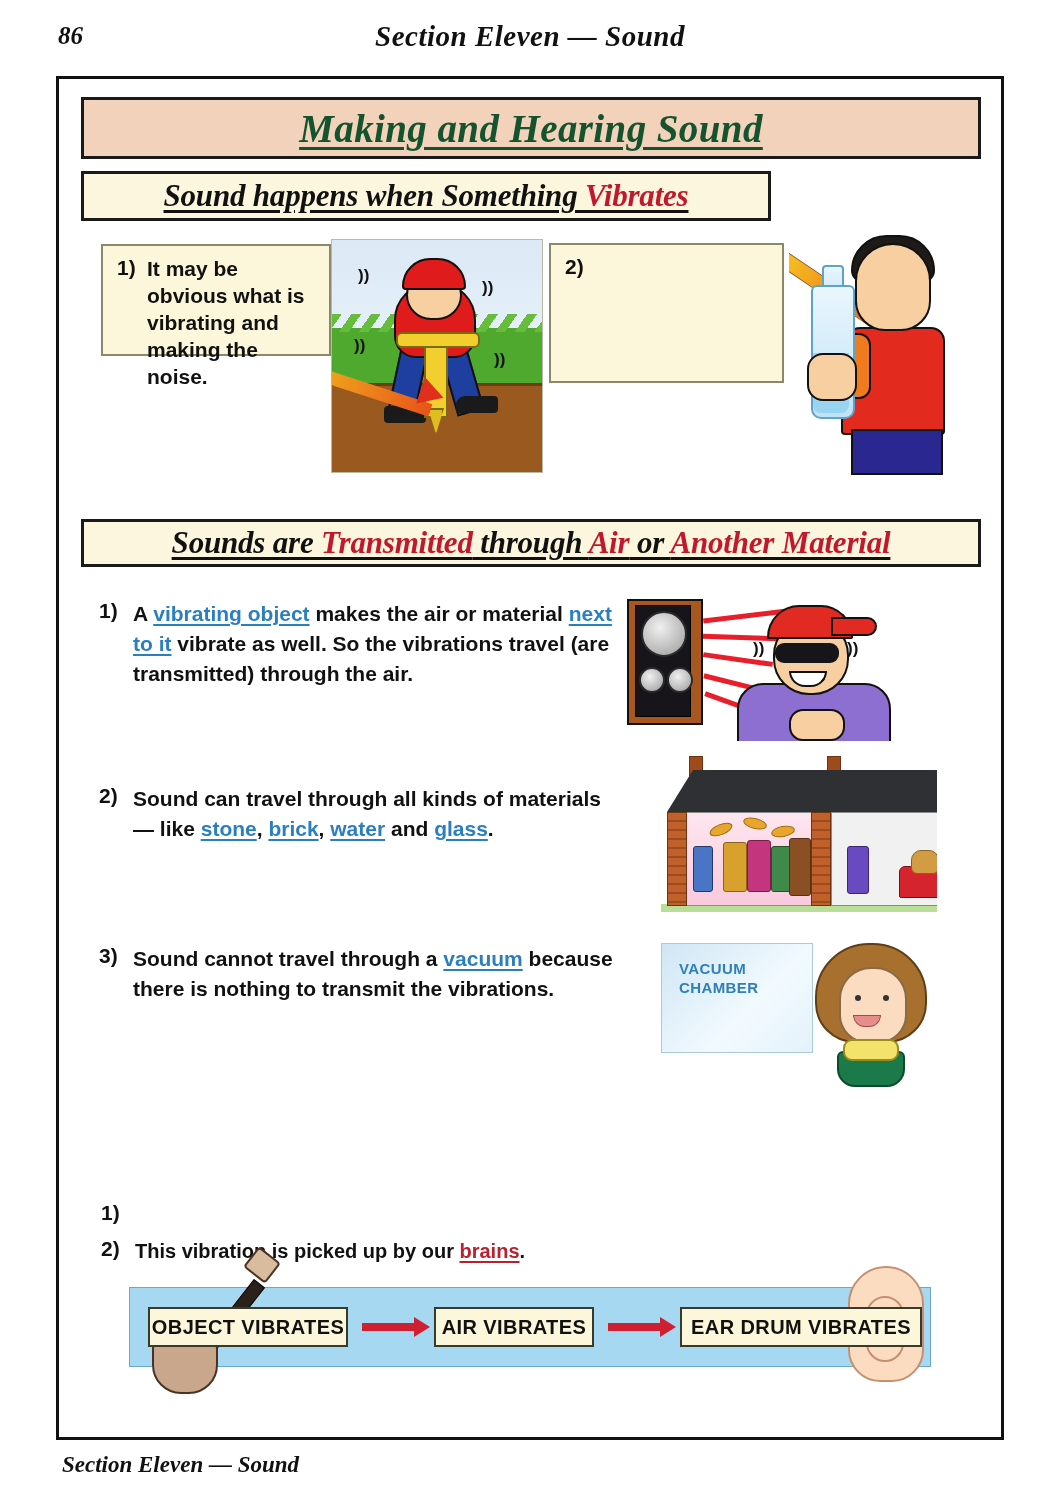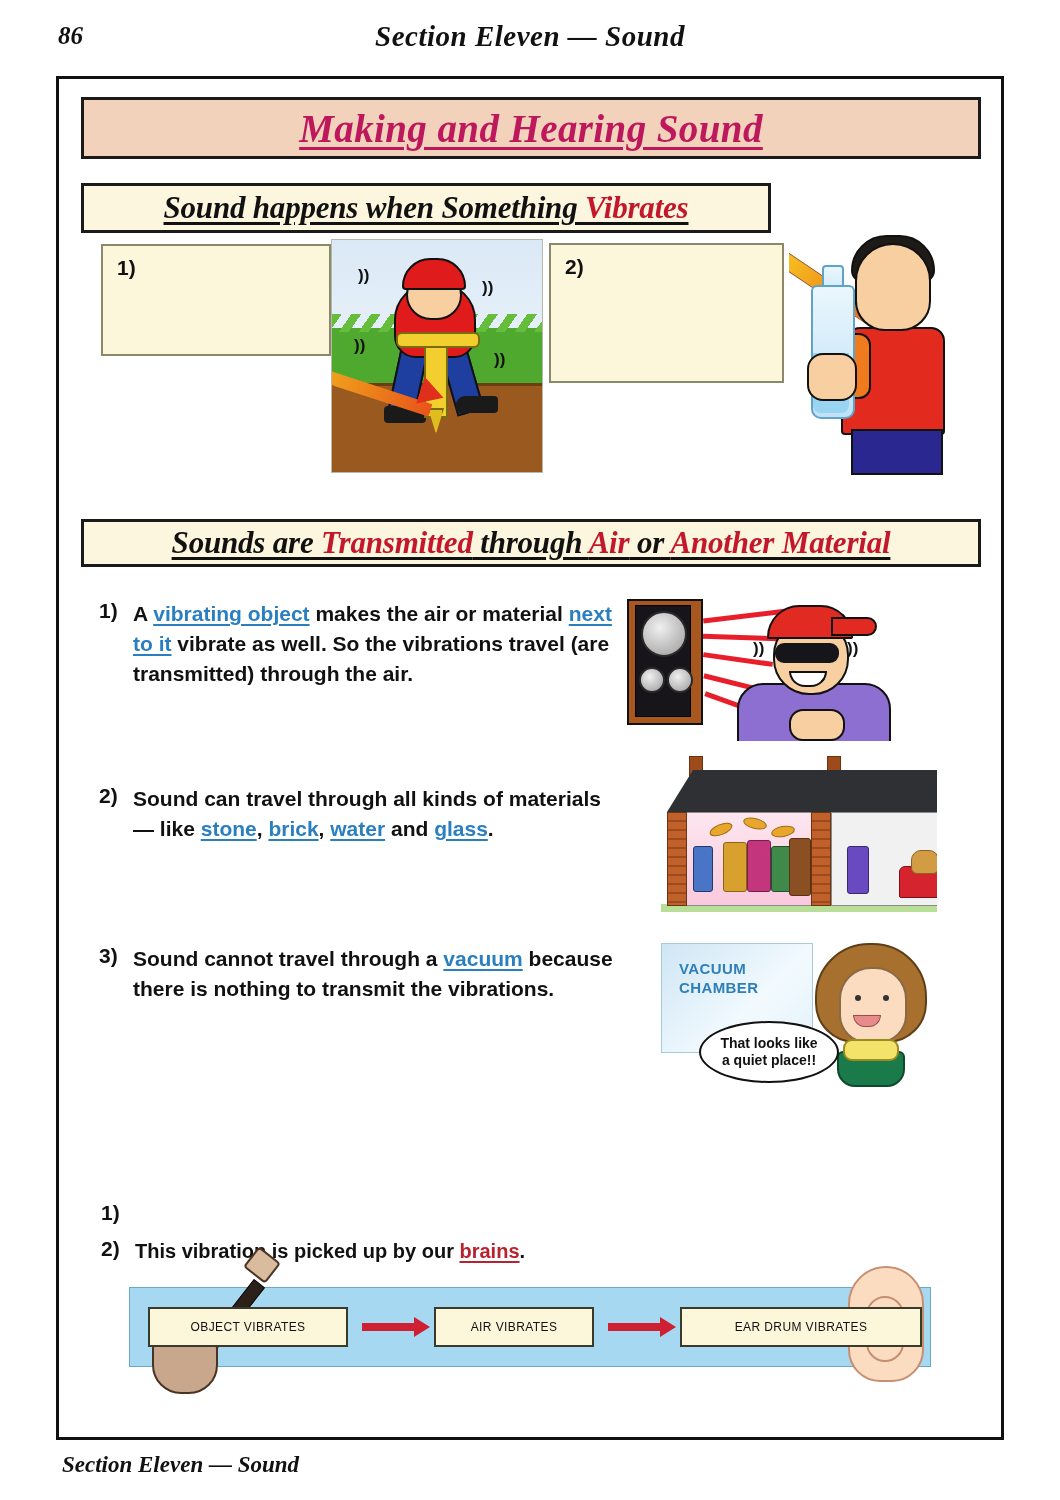--- a/index.html
+++ b/index.html
@@ -63,21 +63,21 @@
     background: #f2d2bb;
     border: 3px solid #1a1a1a;
     box-sizing: border-box;
     display: flex; align-items: center; justify-content: center;
   }
   .main-title span {
     font-family: "Liberation Serif", serif;
     font-weight: bold;
     font-style: italic;
     font-size: 39px;
-    color: #be185d;
+    color: #14532d;
     text-decoration: underline;
     text-underline-offset: 5px;
     text-decoration-thickness: 3px;
     letter-spacing: .4px;
     white-space: nowrap;
   }
 
   
   .head-bar {
     position: absolute;
@@ -93,21 +93,21 @@
     font-size: 31px;
     color: #111;
     white-space: nowrap;
     text-decoration: underline;
     text-underline-offset: 4px;
     text-decoration-thickness: 3px;
     letter-spacing: -.2px;
   }
   .head-bar .hred { color: #c3172b; }
 
-  #head-1 { left: 22px; top: 104px; width: 690px; height: 50px; }
+  #head-1 { left: 22px; top: 92px; width: 690px; height: 50px; }
   #head-2 { left: 22px; top: 440px; width: 900px; height: 48px; }
   #head-3 { left: 22px; top: 1058px; width: 900px; height: 48px; }
 
   
   .callout {
     position: absolute;
     background: #fcf6da;
     border: 2px solid #8a8a6a;
     box-sizing: border-box;
     padding: 10px 12px 10px 14px;
@@ -295,21 +295,21 @@
   .flow-box {
     position: absolute;
     background: #fcf6da;
     border: 2px solid #3a3a2a;
     box-sizing: border-box;
     display: flex; align-items: center; justify-content: center;
     height: 40px;
     top: 19px;
   }
   .flow-box span {
-    font-size: 12px; font-weight: normal; color: #111;
+    font-size: 20px; font-weight: bold; color: #111;
     letter-spacing: .4px; white-space: nowrap;
     font-family: "Liberation Sans", sans-serif;
   }
   #flow-box-1 { left: 18px; width: 200px; }
   #flow-box-2 { left: 304px; width: 160px; }
   #flow-box-3 { left: 550px; width: 242px; }
   .flow-arrow { position: absolute; top: 35px; height: 8px; background: #cf1f33; }
   .flow-arrow::after {
     content:""; position:absolute; right:-14px; top:-6px;
     border-left:16px solid #cf1f33;
@@ -337,20 +337,21 @@
     <span>Making and Hearing Sound</span>
   </div>
 
   <div class="head-bar" id="head-1">
     <div class="htext"><span>Sound happens when Something </span><span class="hred">Vibrates</span></div>
   </div>
 
   <div class="callout" id="callout-1">
     <div class="row">
       <div class="num">1)</div>
+      <div class="body">It may be obvious what is vibrating and making the noise.</div>
     </div>
   </div>
 
   <div class="illus" id="illus-jackhammer">
     <div class="jh-grass"></div>
     <div class="jh-soil"></div>
     <div class="jh-soil-top"></div>
     <div class="wiggle" style="left:26px; top:26px;">))</div>
     <div class="wiggle" style="left:150px; top:38px;">))</div>
     <div class="wiggle" style="left:22px; top:96px;">))</div>
@@ -463,23 +464,20 @@
       <div>VACUUM</div>
       <div>CHAMBER</div>
     </div>
     <div class="vc-hair"></div>
     <div class="vc-face"></div>
     <div class="vc-eye" style="left:198px;top:54px;"></div>
     <div class="vc-eye" style="left:226px;top:54px;"></div>
     <div class="vc-mouth"></div>
     <div class="vc-collar"></div>
     <div class="vc-bow"></div>
-    <div class="vc-bubble">
-      <span><span>That looks like</span><br><span>a quiet place!!</span></span>
-    </div>
   </div>
 
 
   <div class="numpara" id="para-3-1">
     <div class="n">1)</div>
   </div>
 
   <div class="numpara" id="para-3-2">
     <div class="n">2)</div>
     <div class="t"><span>This vibration is picked up by our </span><span class="red-u">brains</span><span>.</span></div>

